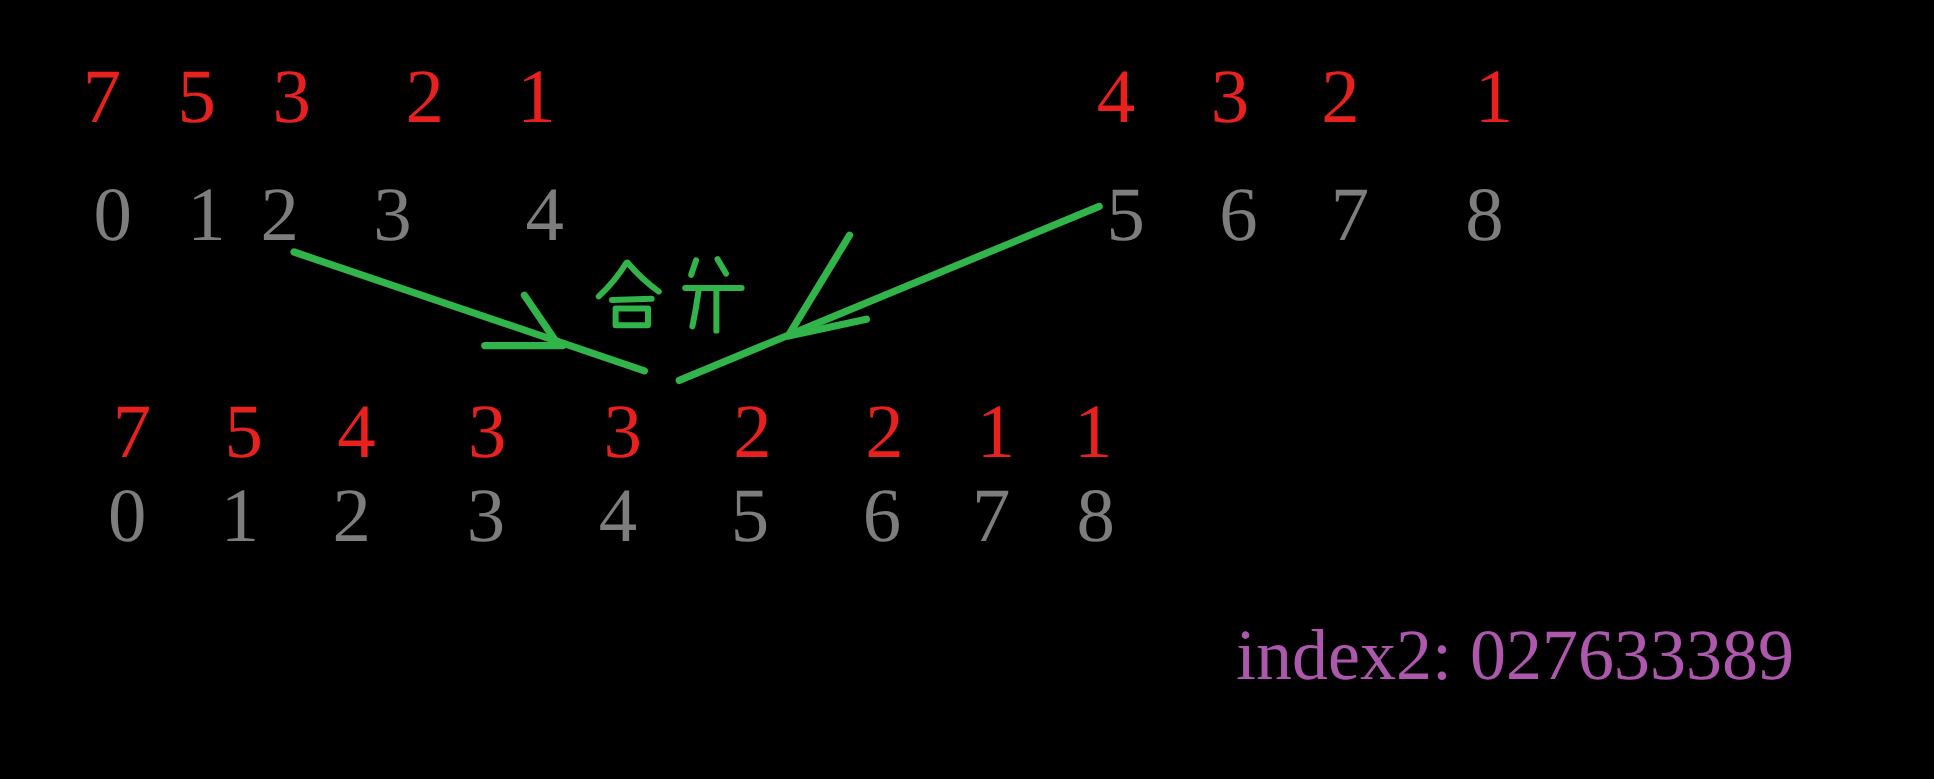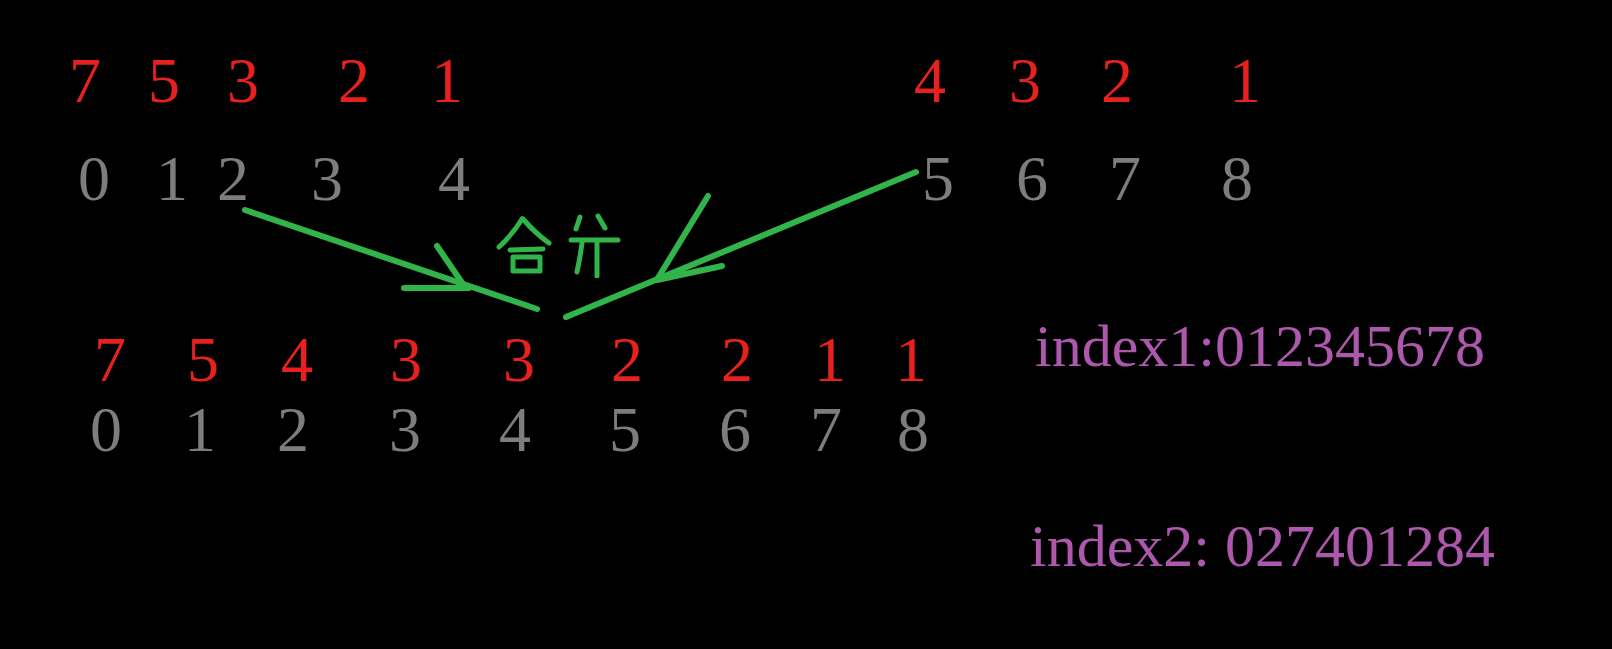--- a/index.html
+++ b/index.html
@@ -127,15 +127,14 @@
       <span class="digit index" style="left: 200px; top: 398px;">1</span>
       <span class="digit index" style="left: 293px; top: 398px;">2</span>
       <span class="digit index" style="left: 405px; top: 398px;">3</span>
       <span class="digit index" style="left: 515px; top: 398px;">4</span>
       <span class="digit index" style="left: 625px; top: 398px;">5</span>
       <span class="digit index" style="left: 735px; top: 398px;">6</span>
       <span class="digit index" style="left: 826px; top: 398px;">7</span>
       <span class="digit index" style="left: 913px; top: 398px;">8</span>
     </div>
 
-  <span class="annotation" id="index1-annotation">index1:012345678</span>
-  <span class="annotation" id="index2-annotation">index2: 027401284</span>
+  <span class="annotation" id="index2-annotation">index2: 027633389</span>
 </div>
 
 </body></html>

